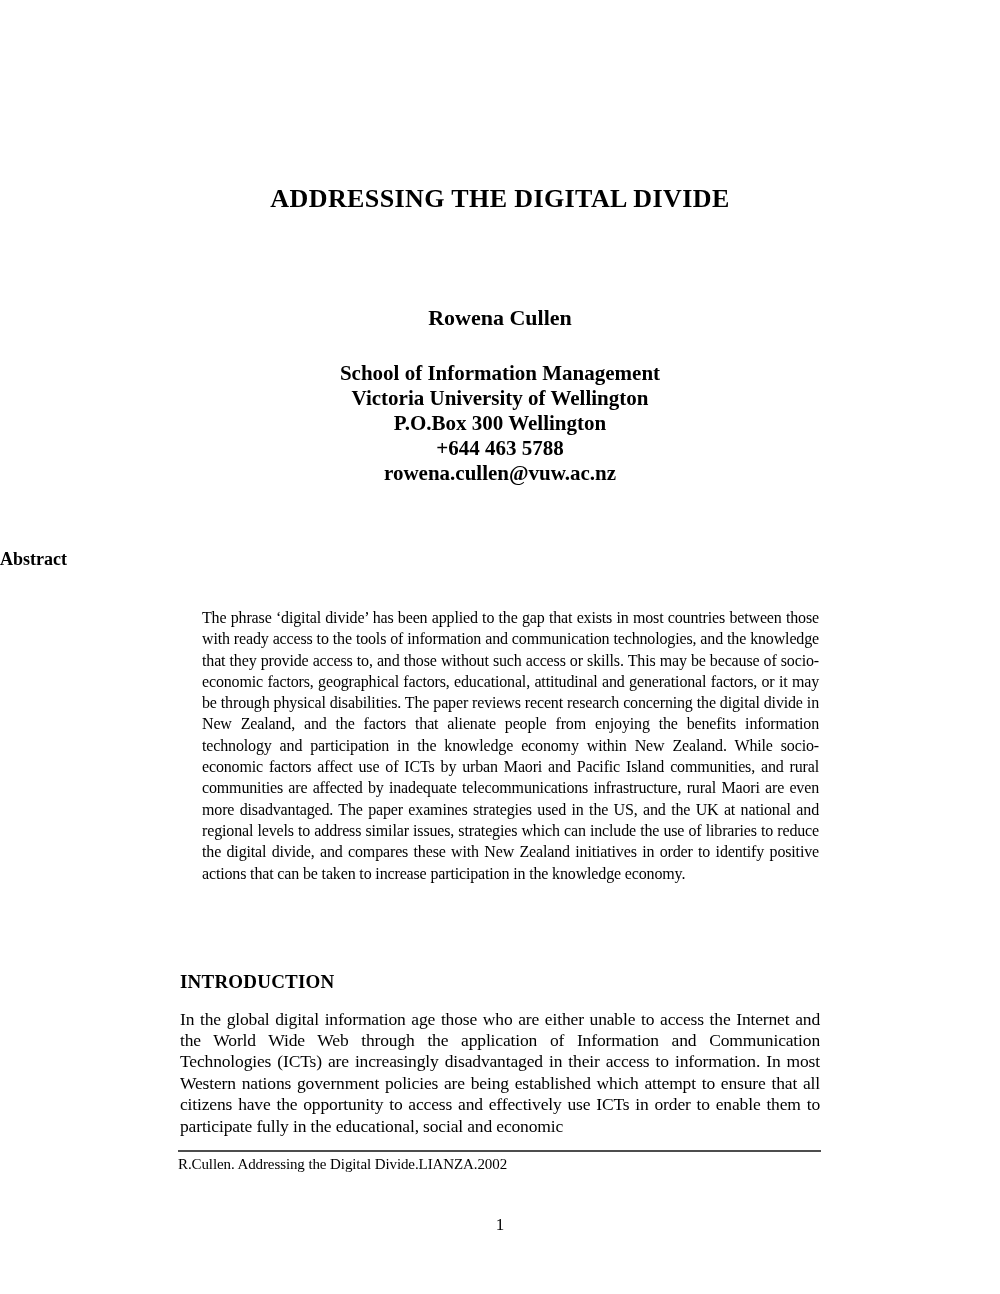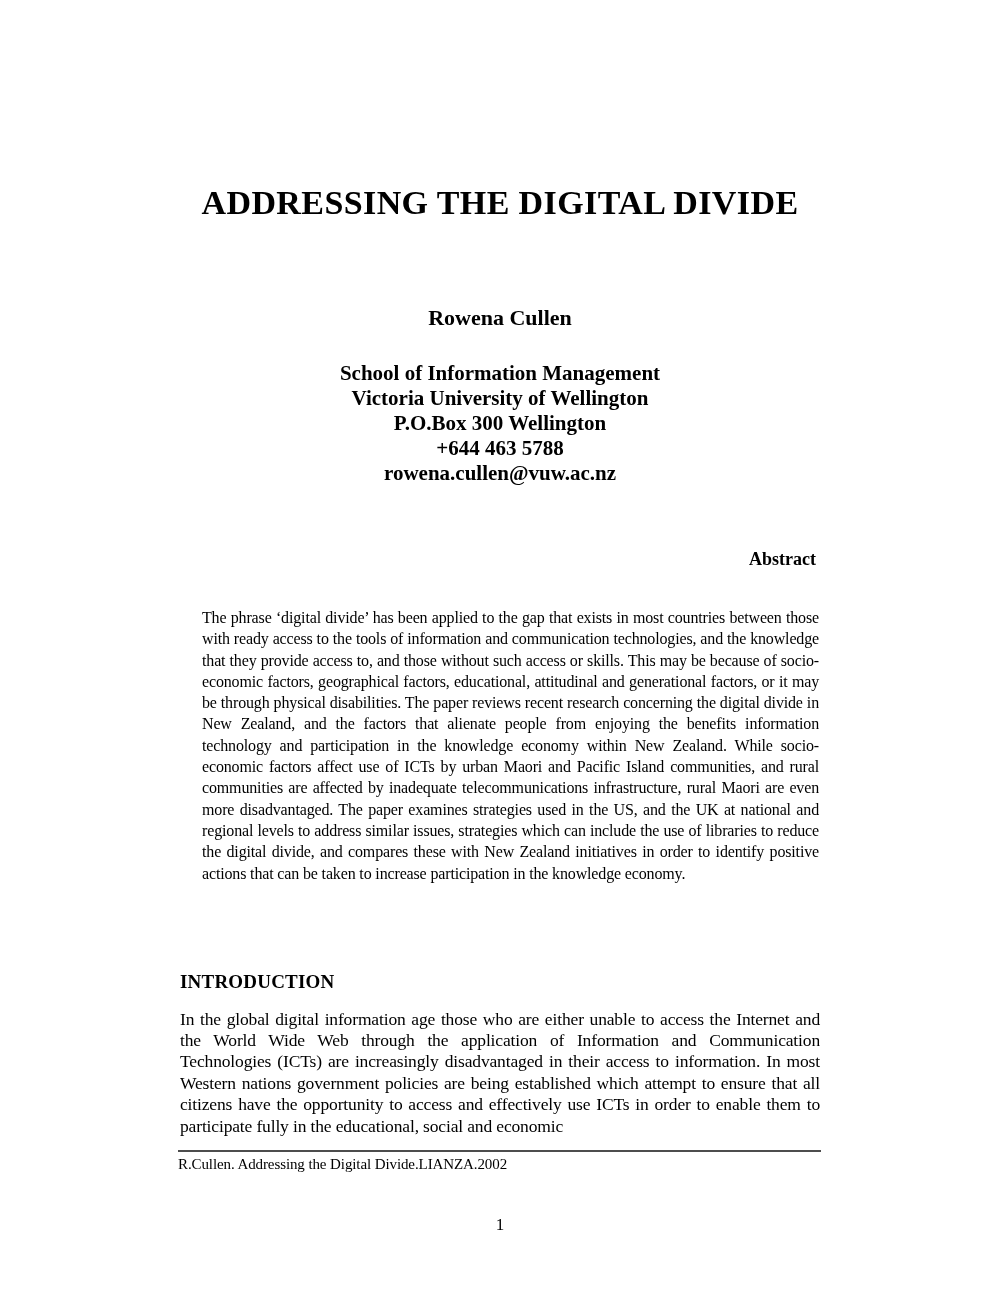--- a/index.html
+++ b/index.html
@@ -15,21 +15,21 @@
     font-family: "Liberation Serif", serif;
     color: #000000;
     overflow: hidden;
   }
   .doc-title {
     position: absolute;
     top: 172px;
     left: 0;
     width: 1000px;
     text-align: center;
-    font-size: 34px;
+    font-size: 26px;
     font-weight: bold;
     letter-spacing: 0.4px;
     margin-top: 12px;
   }
   .doc-author {
     position: absolute;
     top: 305px;
     left: 0;
     width: 1000px;
     text-align: center;
@@ -44,21 +44,21 @@
     text-align: center;
     font-size: 21px;
     font-weight: bold;
     line-height: 25px;
   }
   .abstract-heading {
     position: absolute;
     top: 549px;
     left: 0;
     width: 816px;
-    text-align: right;
+    text-align: left;
     font-size: 18px;
     font-weight: bold;
   }
   .abstract-text {
     position: absolute;
     top: 591px;
     left: 202px;
     width: 617px;
     font-size: 16px;
     line-height: 21.3px;

